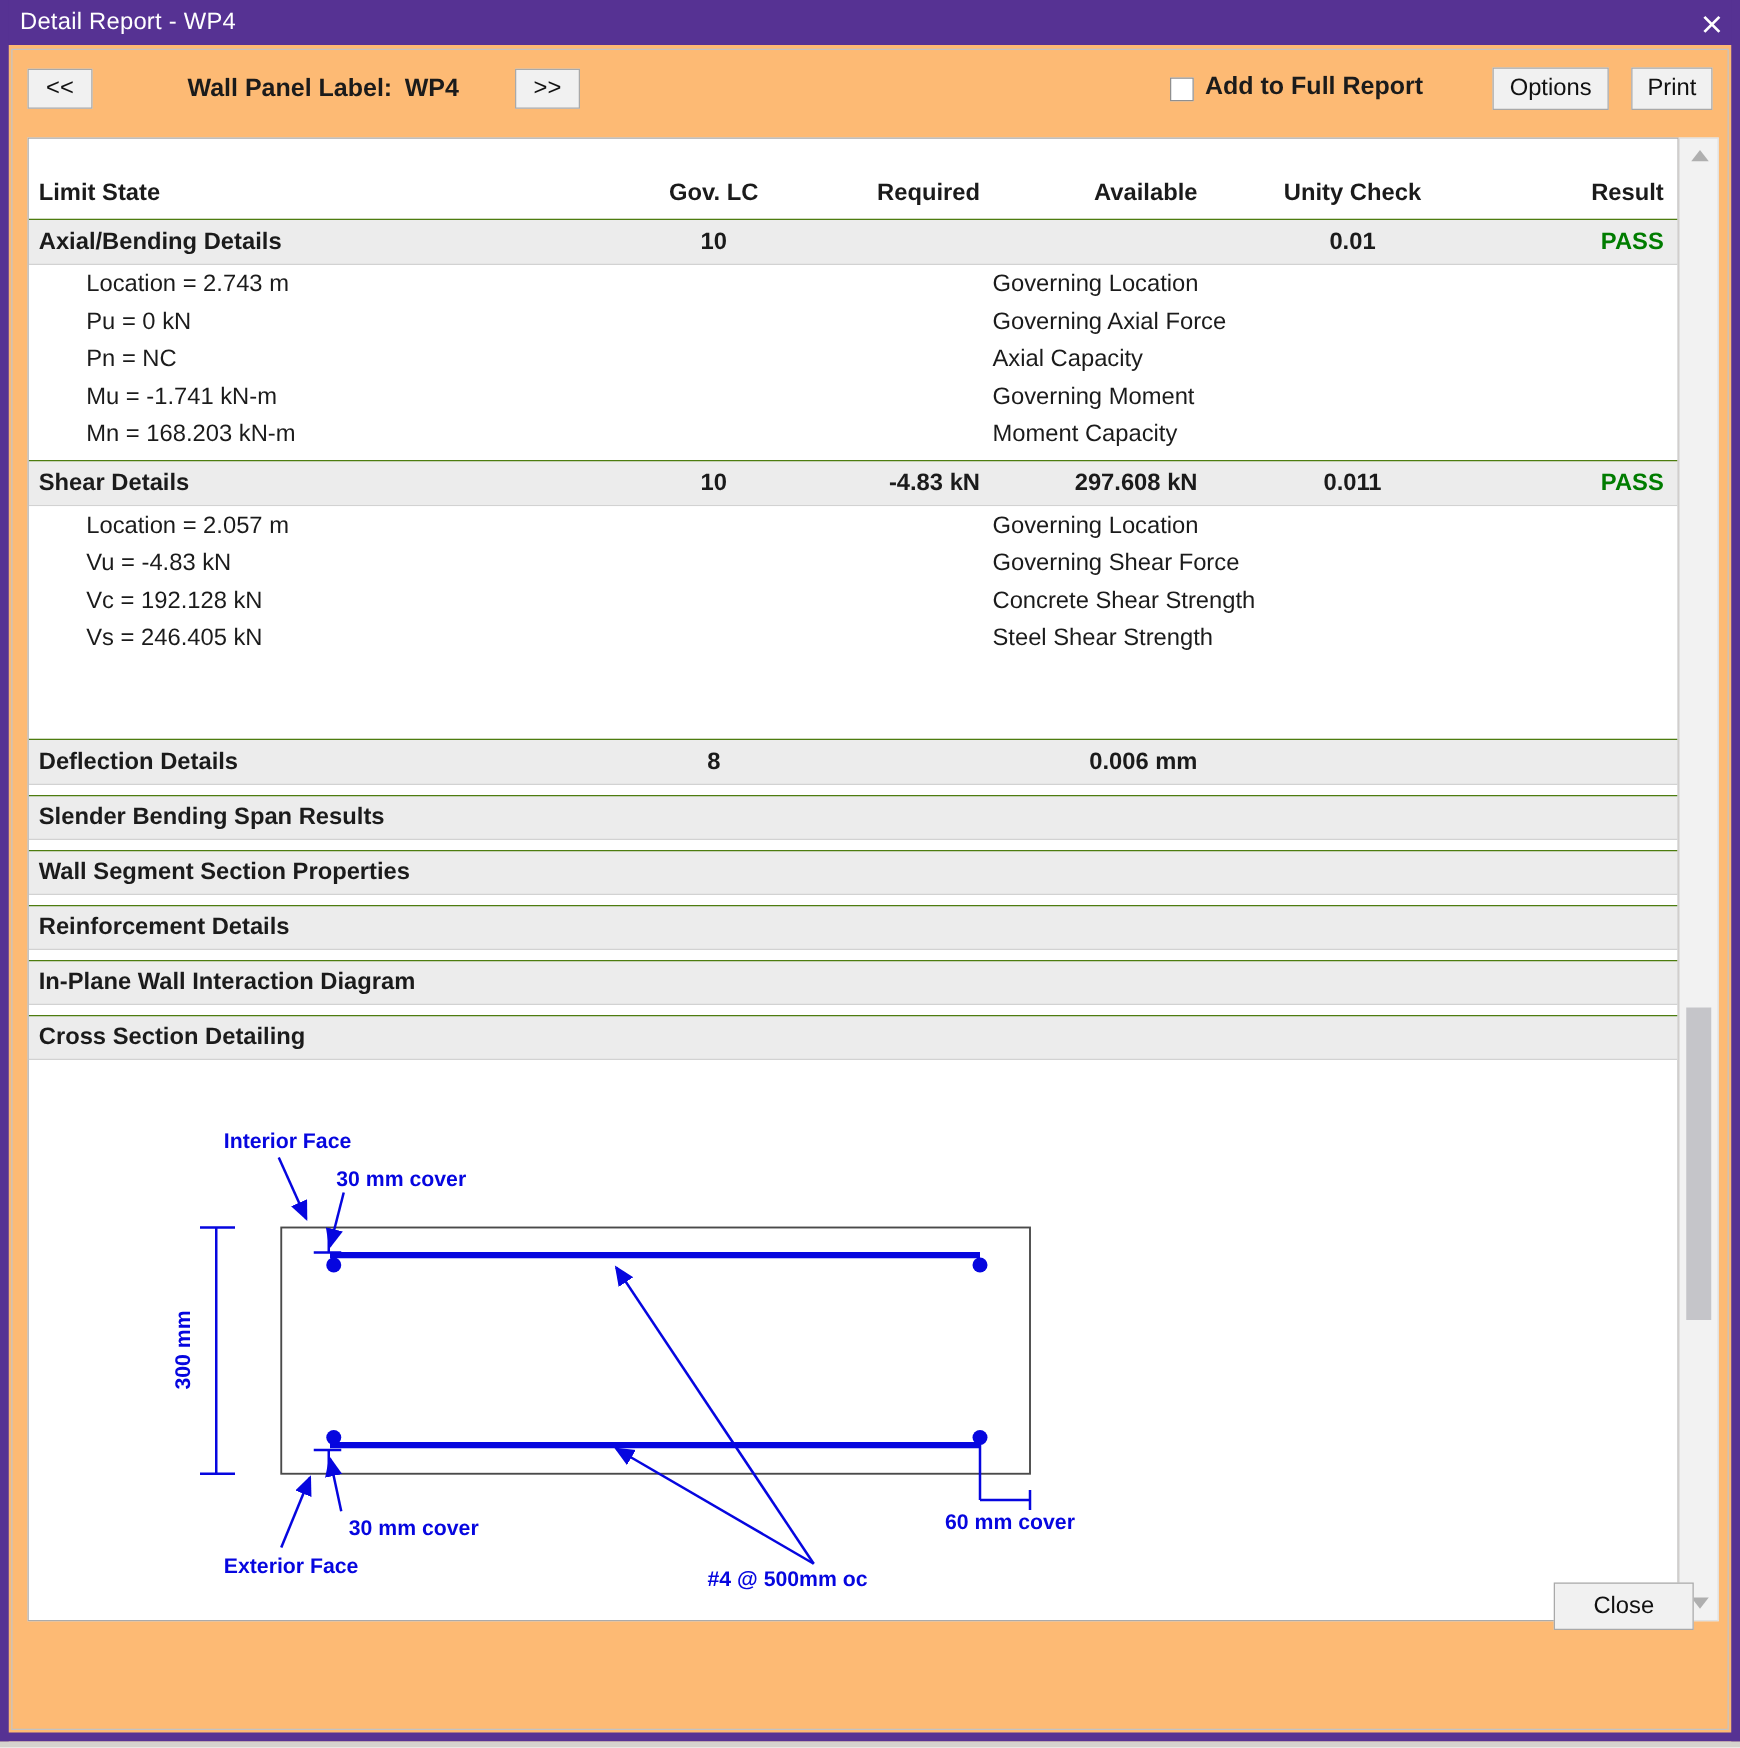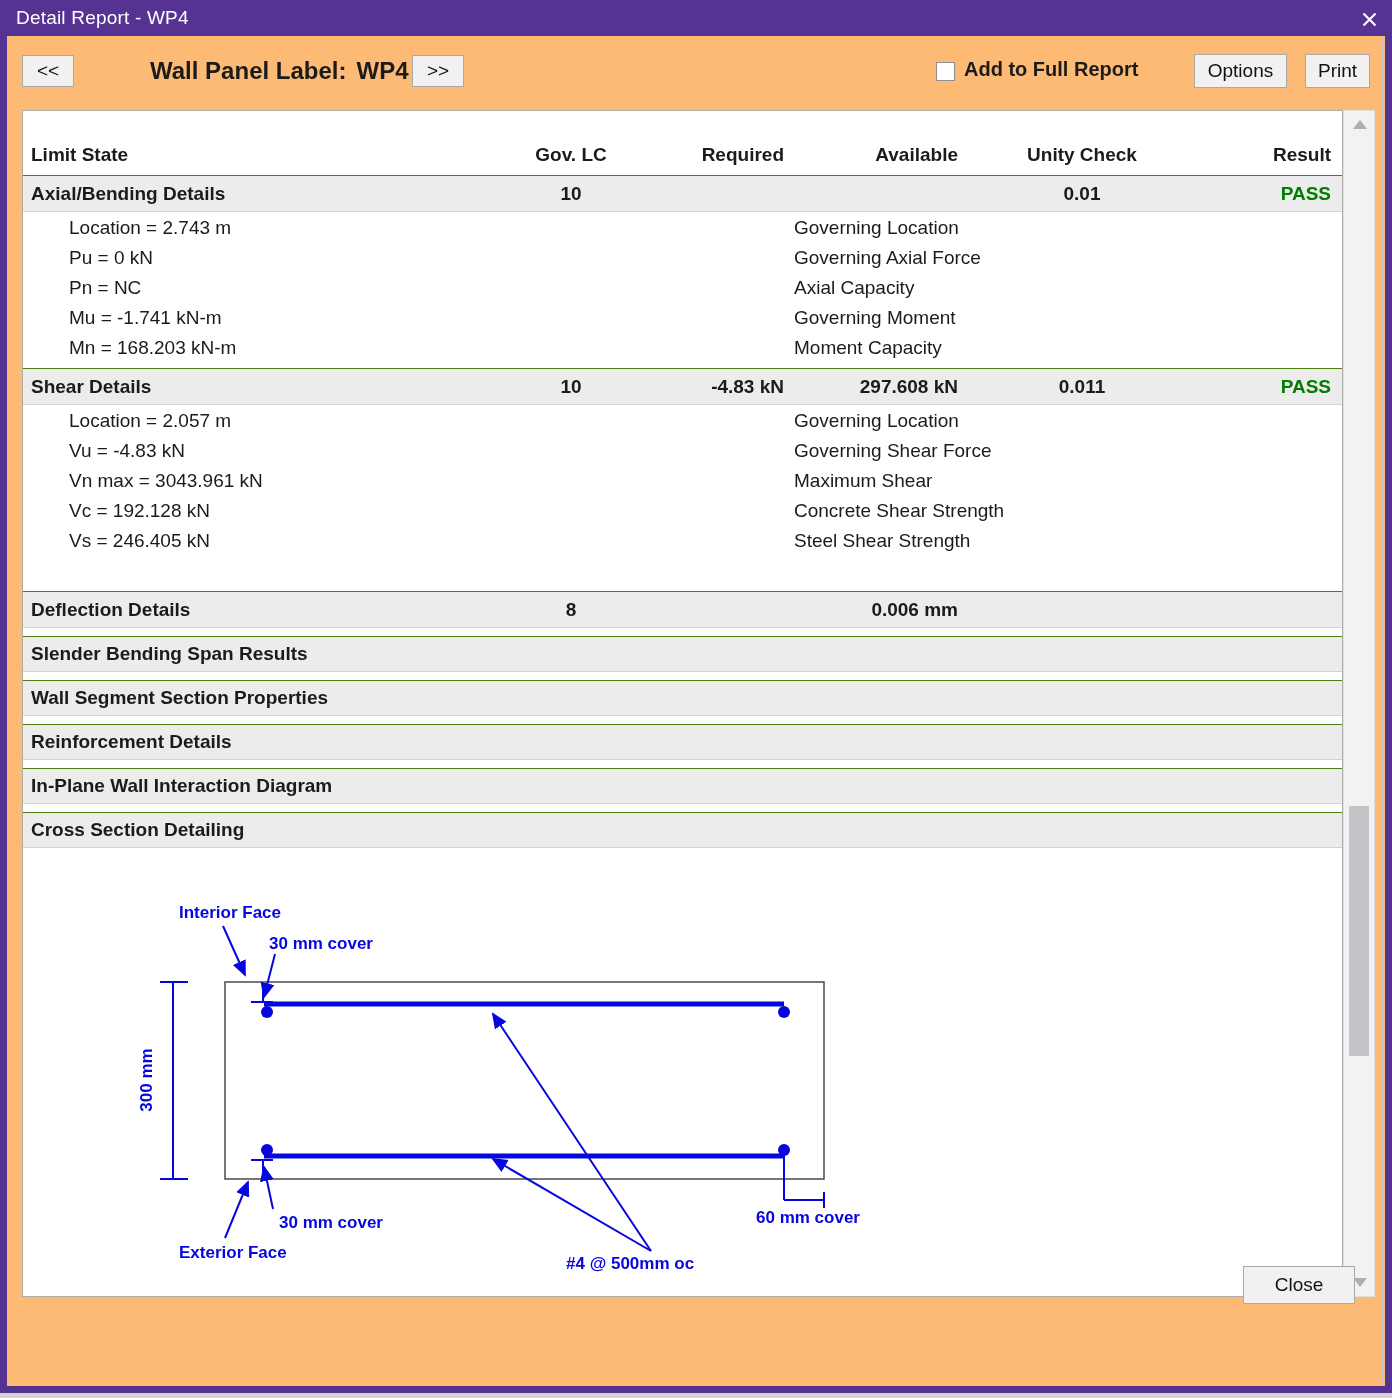--- a/index.html
+++ b/index.html
@@ -15,21 +15,21 @@
   .frame-bottom{left:0;top:1386px;width:1392px;height:7px;}
   .titlebar{position:absolute;left:0;top:0;width:1392px;height:36px;background:var(--titlebar);display:flex;align-items:center;}
   .title-text{color:#fff;font-size:19px;margin-left:16px;letter-spacing:.2px;}
   .close-x{position:absolute;right:12px;top:8px;width:22px;height:22px;display:flex;align-items:center;justify-content:center;cursor:pointer;}
   .inner-border{position:absolute;left:9px;top:39px;width:1374px;height:1345px;border:1px solid #C3C3C3;pointer-events:none;}
 
   
   .btn{position:absolute;background:#F1F1F1;border:1px solid #A9A9A9;font-size:19px;color:#111;display:flex;align-items:center;justify-content:center;cursor:pointer;}
   .btn-prev{left:22px;top:55px;width:52px;height:32px;}
   .btn-next{left:412px;top:55px;width:52px;height:32px;}
-  .panel-label{position:absolute;left:150px;top:55px;height:32px;display:flex;align-items:center;font-weight:bold;font-size:24px;}
+  .panel-label{position:absolute;left:150px;top:55px;height:32px;display:flex;align-items:center;font-weight:bold;font-size:20px;}
   .panel-label .val{margin-left:10px;}
   .chk{position:absolute;left:936px;top:62px;width:19px;height:19px;border:1px solid #8f8f8f;background:#fff;cursor:pointer;}
   .chk-label{position:absolute;left:964px;top:58px;font-weight:bold;font-size:20px;}
   .btn-options{left:1194px;top:54px;width:93px;height:34px;}
   .btn-print{left:1305px;top:54px;width:65px;height:34px;}
 
   
   .report{position:absolute;left:22px;top:110px;width:1321px;height:1187px;border:1px solid #ABABAB;background:#fff;font-size:19px;overflow:hidden;}
   .rgrid{display:grid;grid-template-columns:478px 140px 143px 174px 248px 138px;align-items:center;}
   .rgrid > :nth-child(1){padding-left:8px;text-align:left;}
@@ -150,24 +150,20 @@
     <div class="details" style="height:178px;">
       <div class="dline">
           <span class="dl">Location = 2.057 m</span>
           <span class="dr">Governing Location</span>
         </div>
       <div class="dline">
           <span class="dl">Vu = -4.83 kN</span>
           <span class="dr">Governing Shear Force</span>
         </div>
       <div class="dline">
-          <span class="dl">Vn max = 3043.961 kN</span>
-          <span class="dr">Maximum Shear</span>
-        </div>
-      <div class="dline">
           <span class="dl">Vc = 192.128 kN</span>
           <span class="dr">Concrete Shear Strength</span>
         </div>
       <div class="dline">
           <span class="dl">Vs = 246.405 kN</span>
           <span class="dr">Steel Shear Strength</span>
         </div>
     </div>
     <div class="gap"></div>
 

